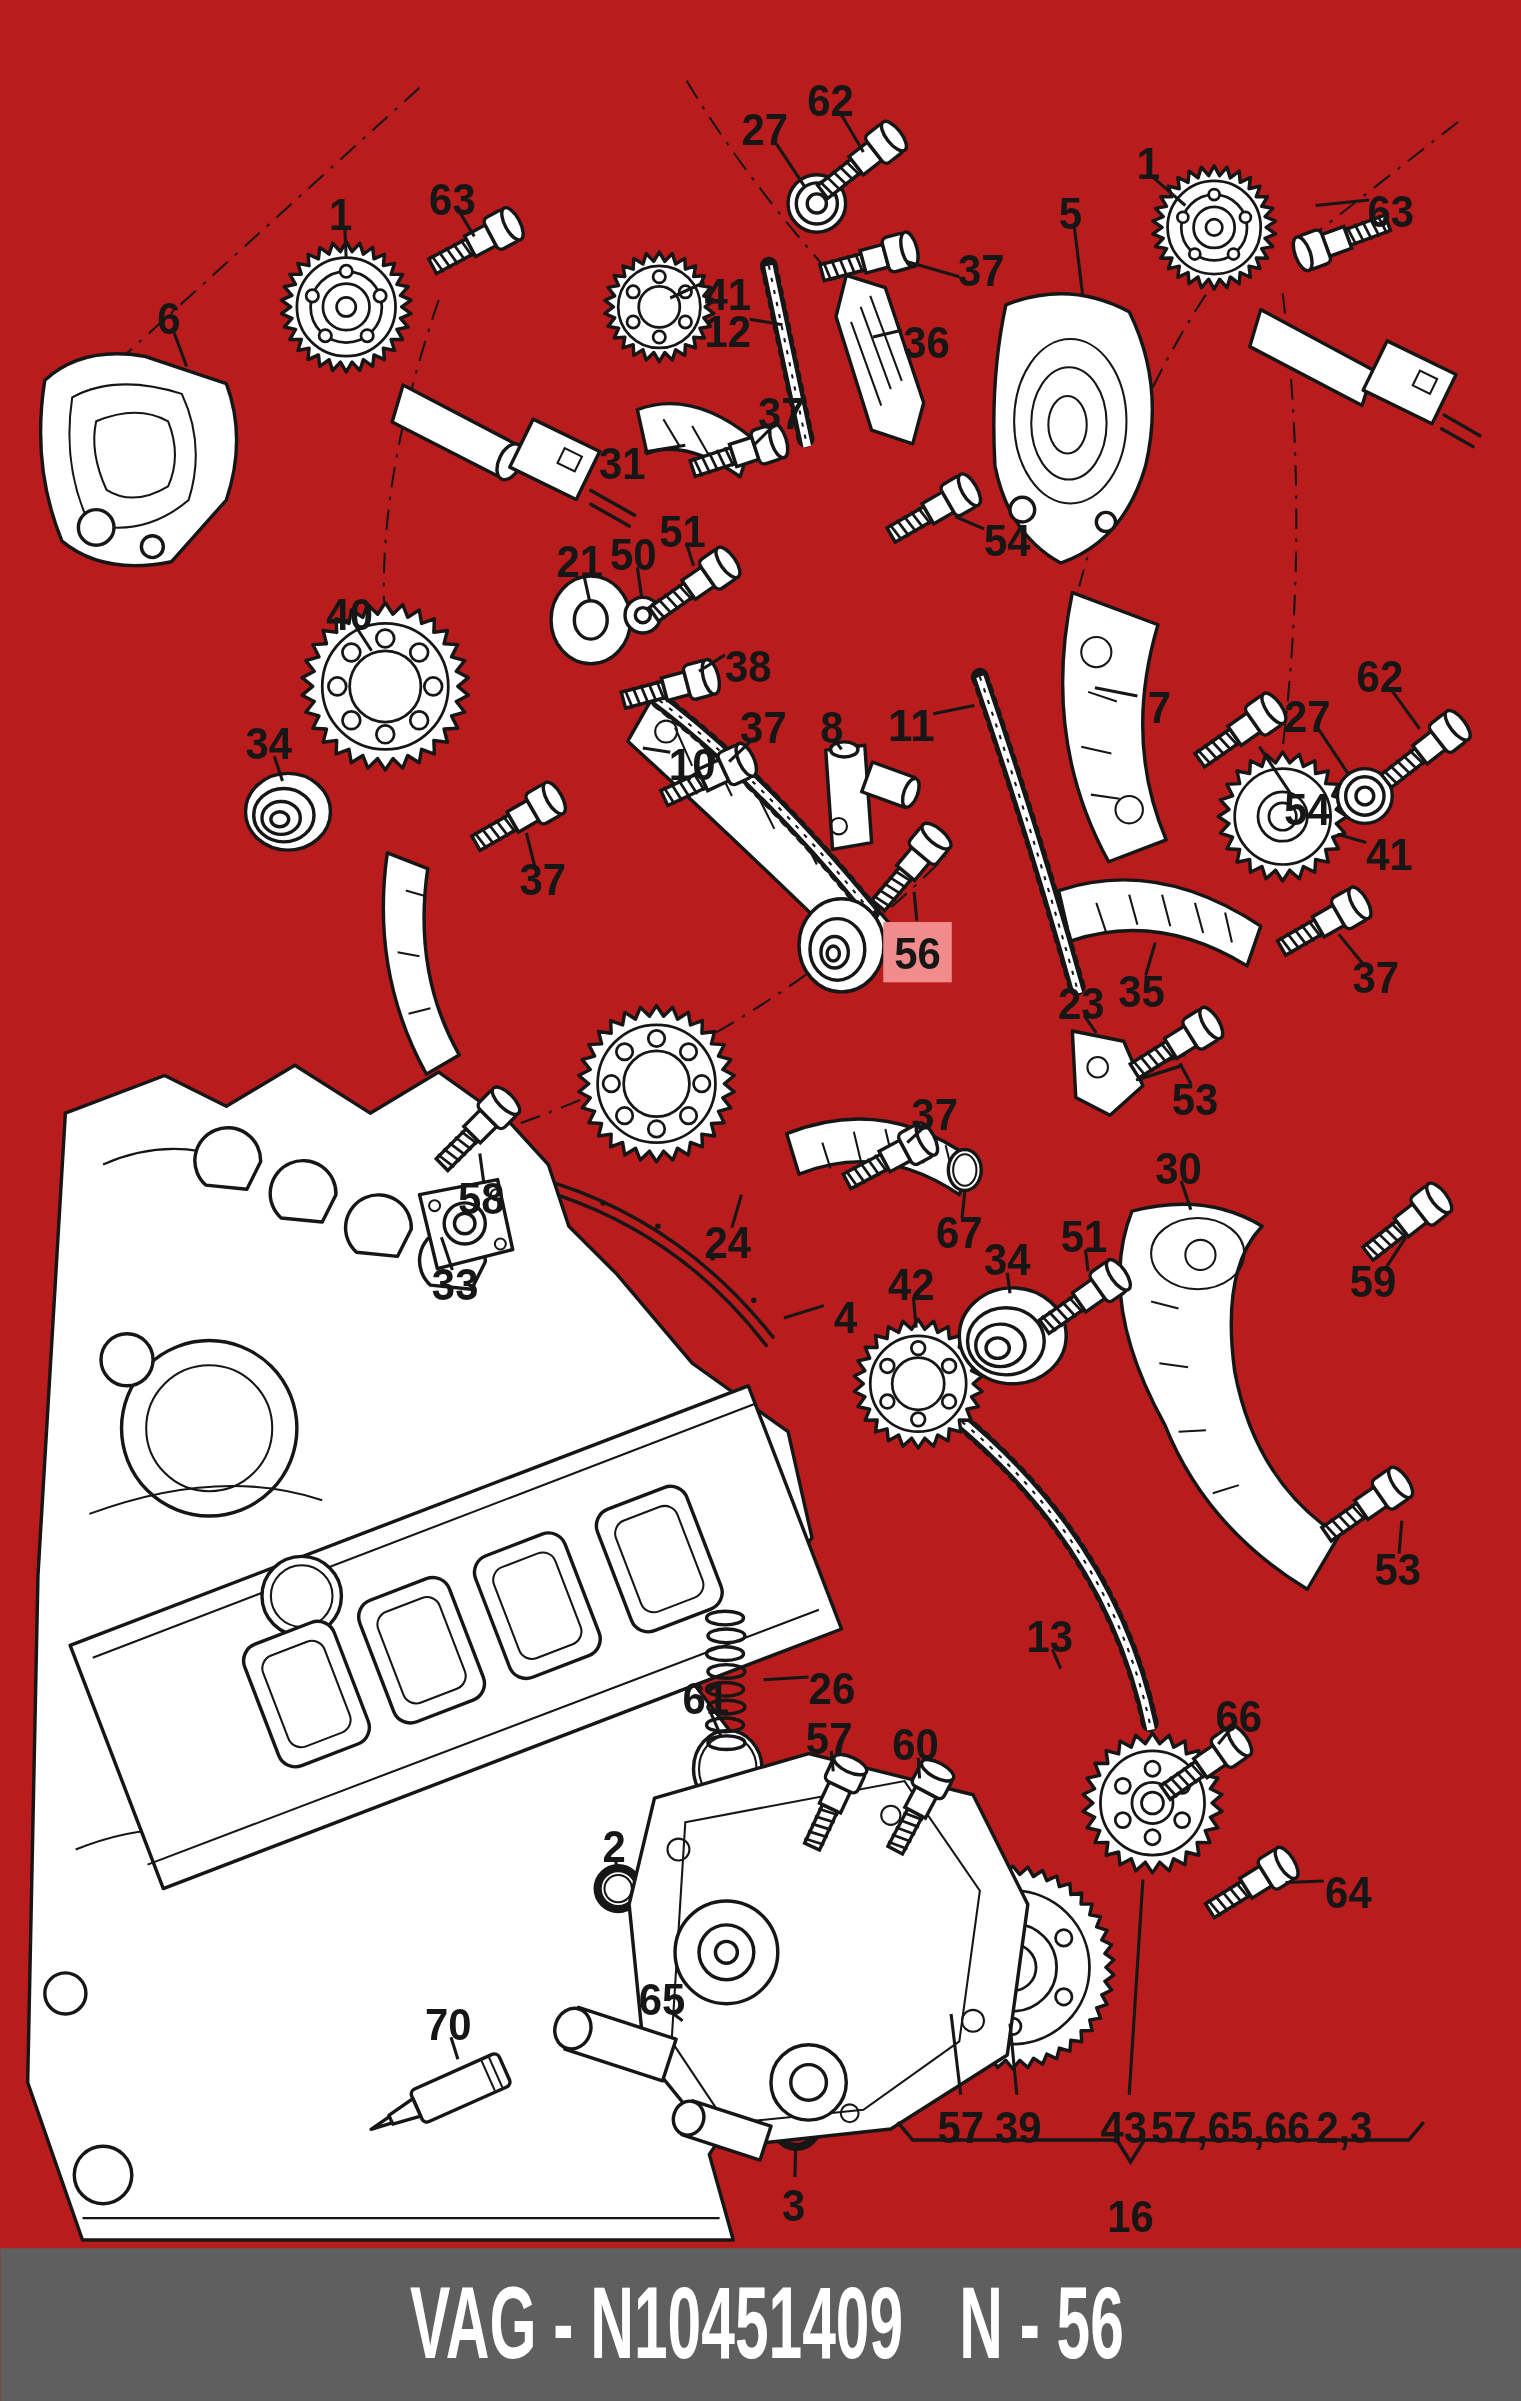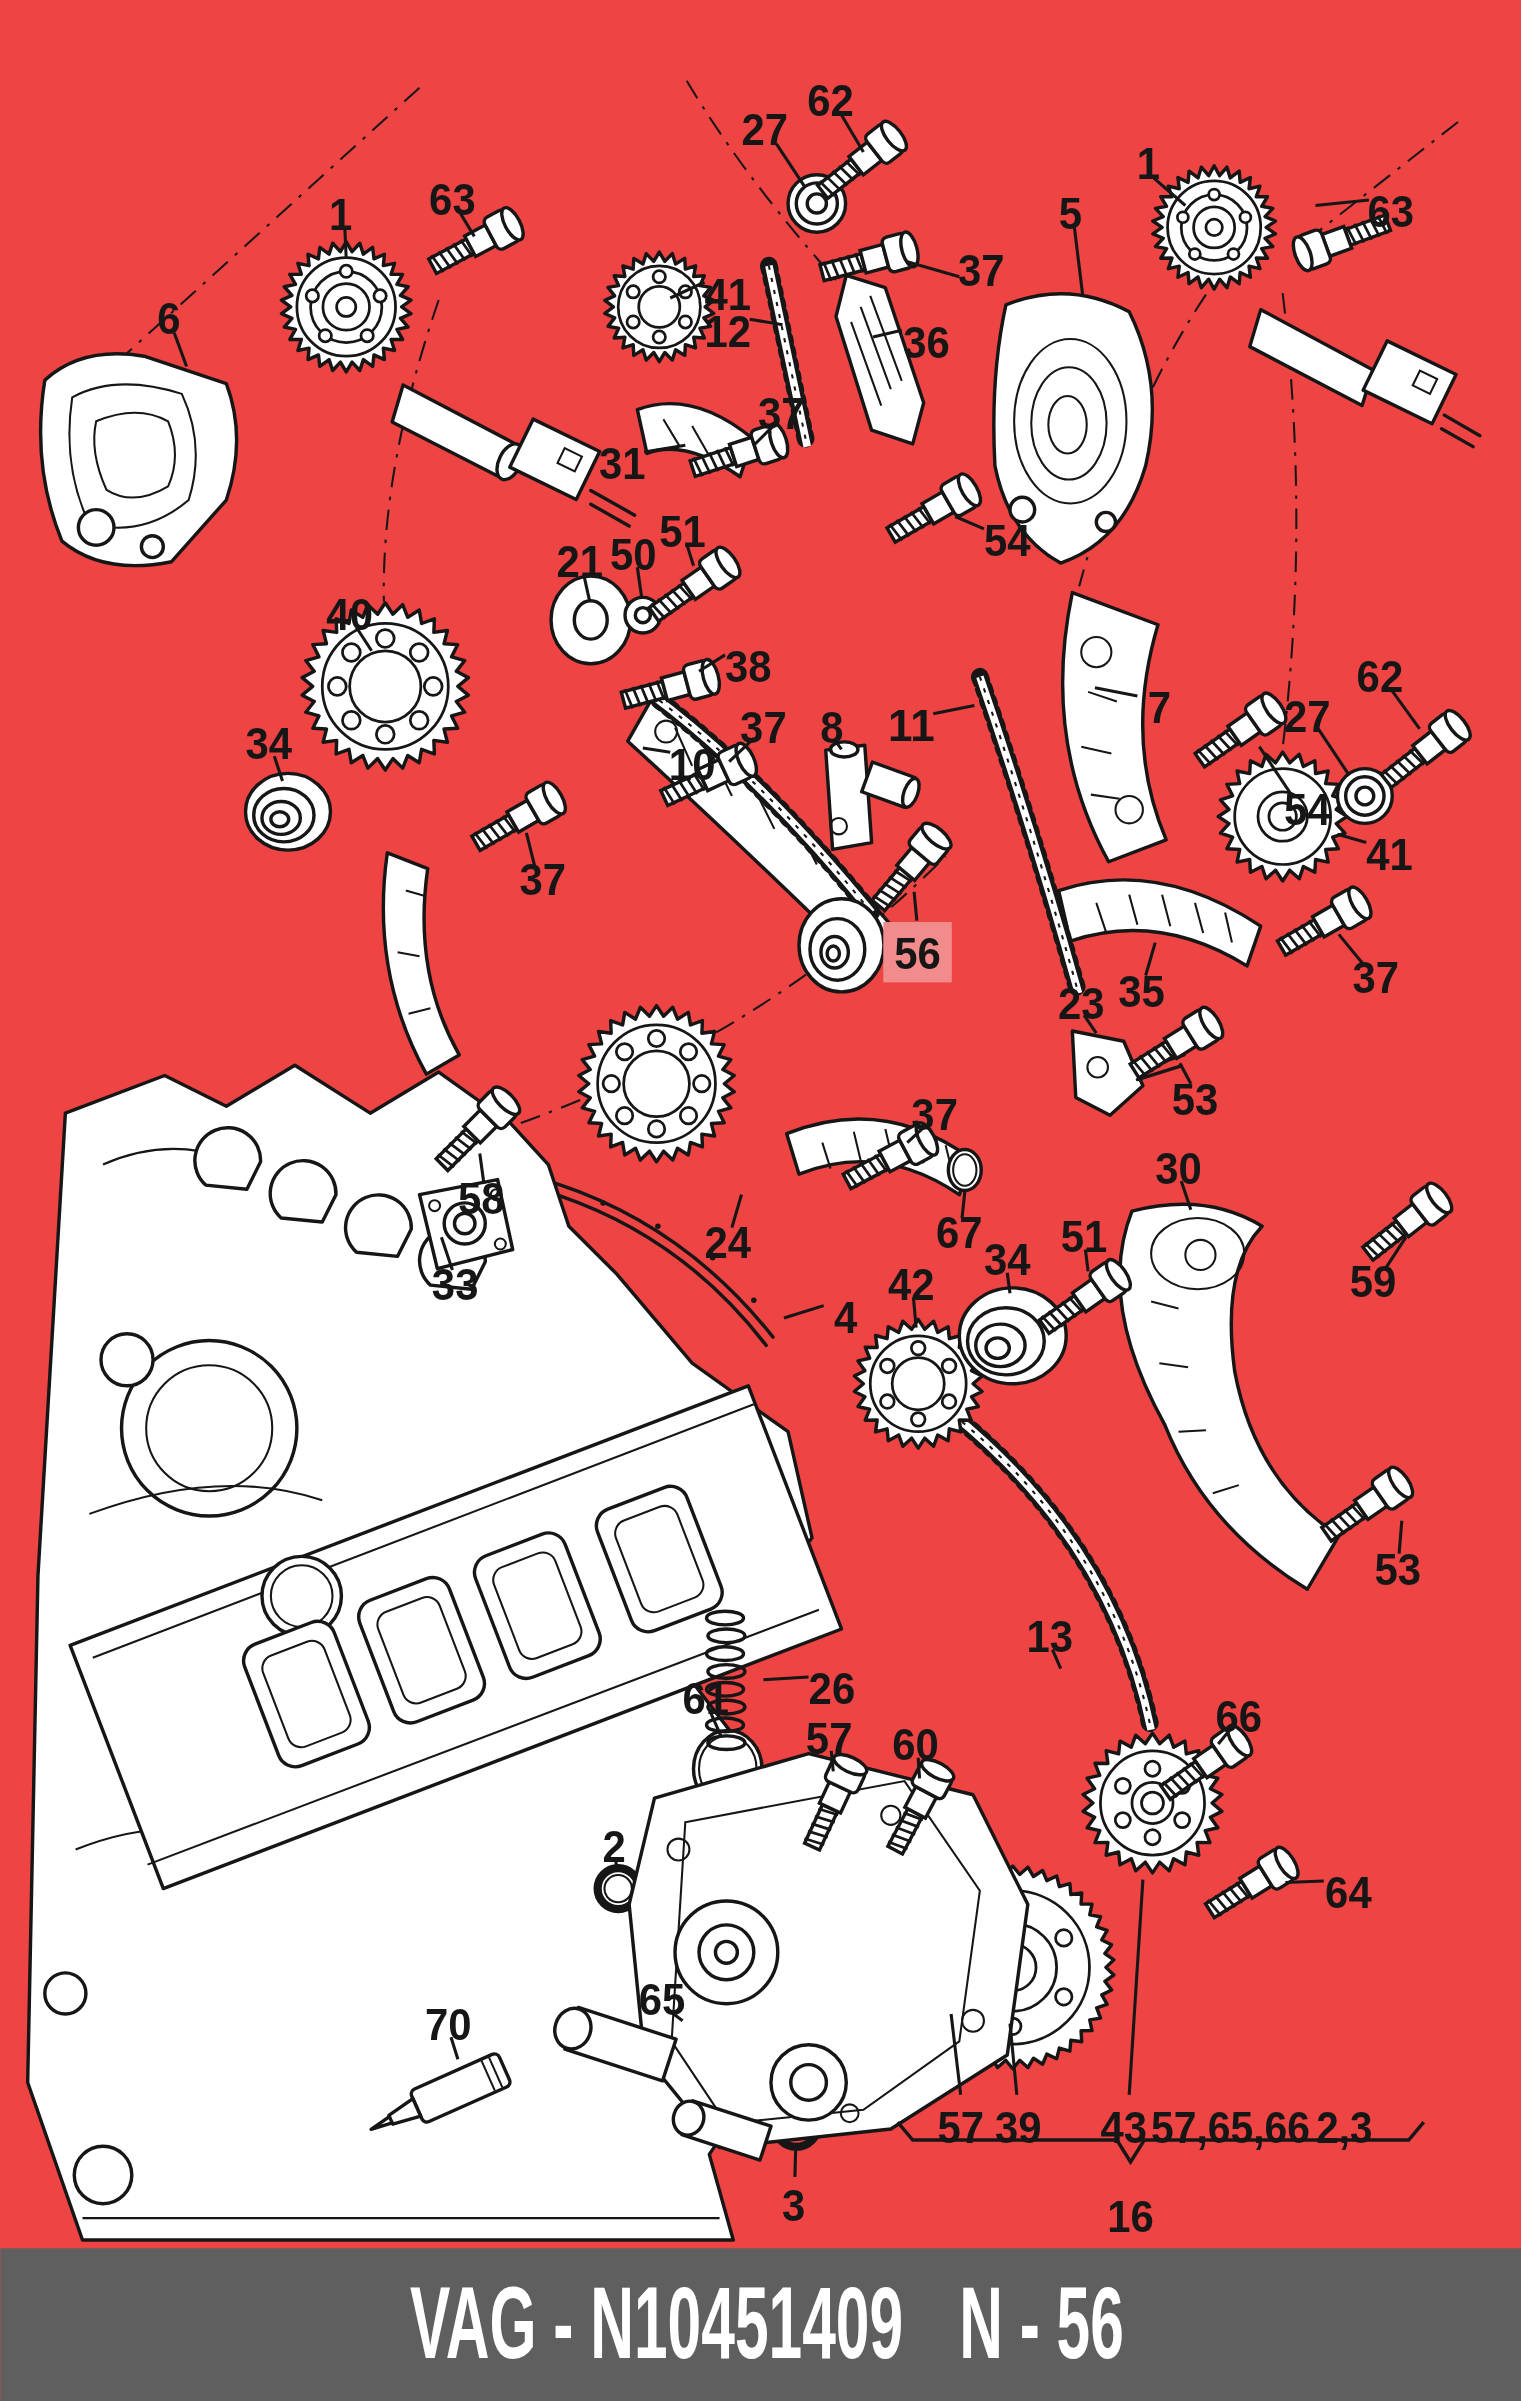--- a/index.html
+++ b/index.html
@@ -1,16 +1,16 @@
 <!DOCTYPE html>
 <html style="font-size:11px"><head>
 <meta charset="utf-8">
 <style>
   html,body{margin:0;padding:0;background:#ffffff;}
-  .page{position:relative;width:1522px;height:2401px;background:#ef4444;font-family:"Liberation Sans",sans-serif;}
+  .page{position:relative;width:1522px;height:2401px;background:#b91c1c;font-family:"Liberation Sans",sans-serif;}
   svg{display:block;}
   .art{stroke:#161616;fill:none;stroke-width:5;stroke-linejoin:round;stroke-linecap:round;}
   .artw{stroke:#161616;fill:#ffffff;stroke-width:5;stroke-linejoin:round;}
   .thin{stroke:#161616;fill:none;stroke-width:3;}
   .dashcl{stroke:#161616;fill:none;stroke-width:3;stroke-dasharray:30 14 5 14;}
   .callout-text{font-family:"Liberation Sans",sans-serif;font-weight:bold;fill:#161616;}
   .leader{stroke:#161616;stroke-width:4.5;fill:none;}
   .footer-text{font-family:"Liberation Sans",sans-serif;font-weight:bold;}
 </style>
 </head>

